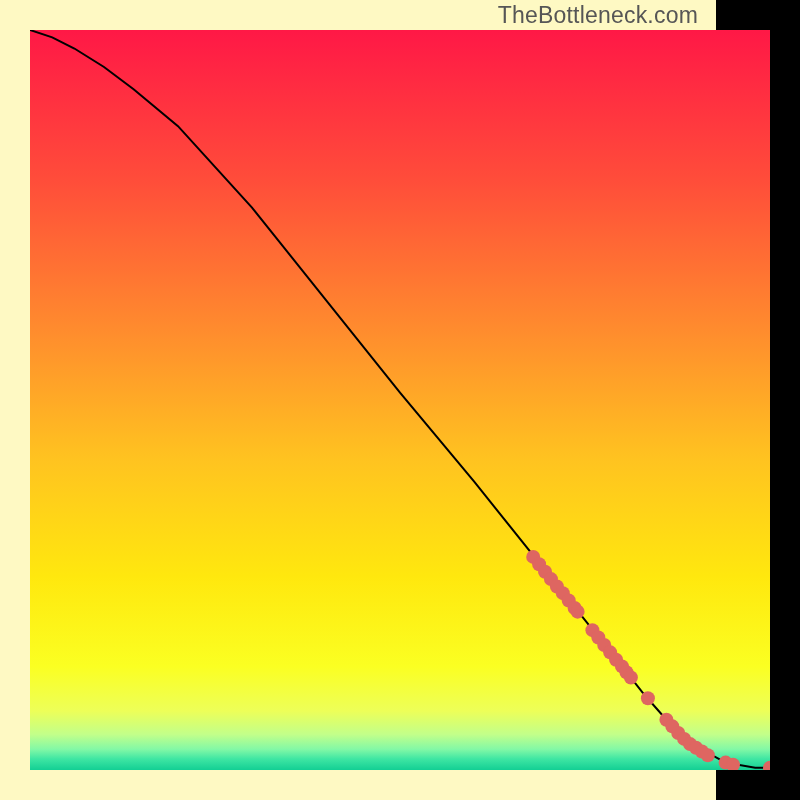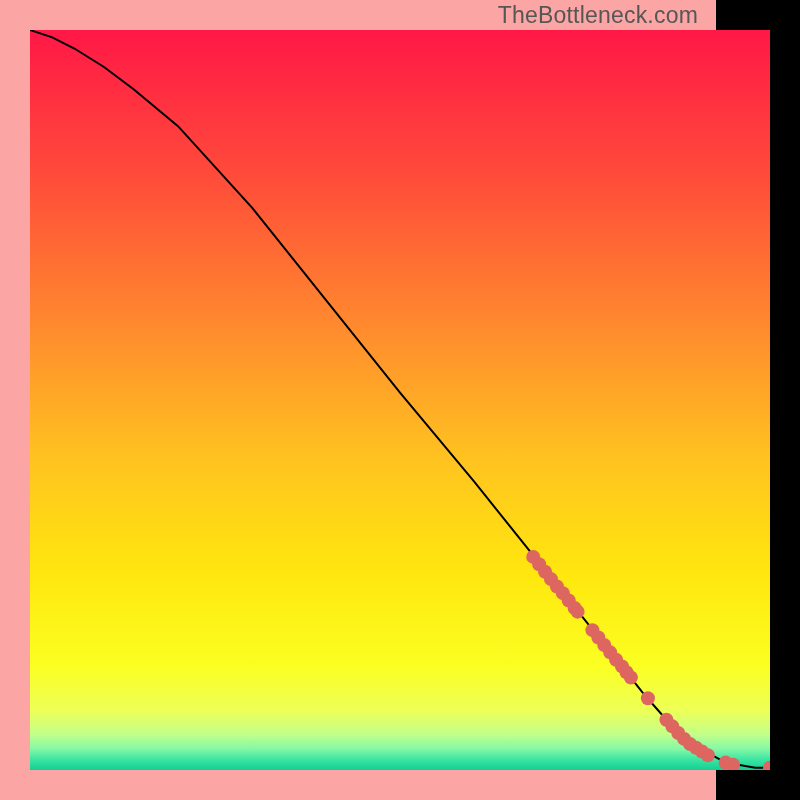--- a/index.html
+++ b/index.html
@@ -7,21 +7,21 @@
     padding: 0;
     width: 800px;
     height: 800px;
     background: #000;
     overflow: hidden;
   }
   .frame {
     position: relative;
     width: 716px;
     height: 800px;
-    background: #fca5a5;
+    background: #fef9c3;
   }
   .watermark {
     position: absolute;
     top: 2px;
     right: 18px;
     font-family: Arial, Helvetica, sans-serif;
     font-size: 23px;
     color: #565656;
     letter-spacing: 0.2px;
     font-weight: 500;

